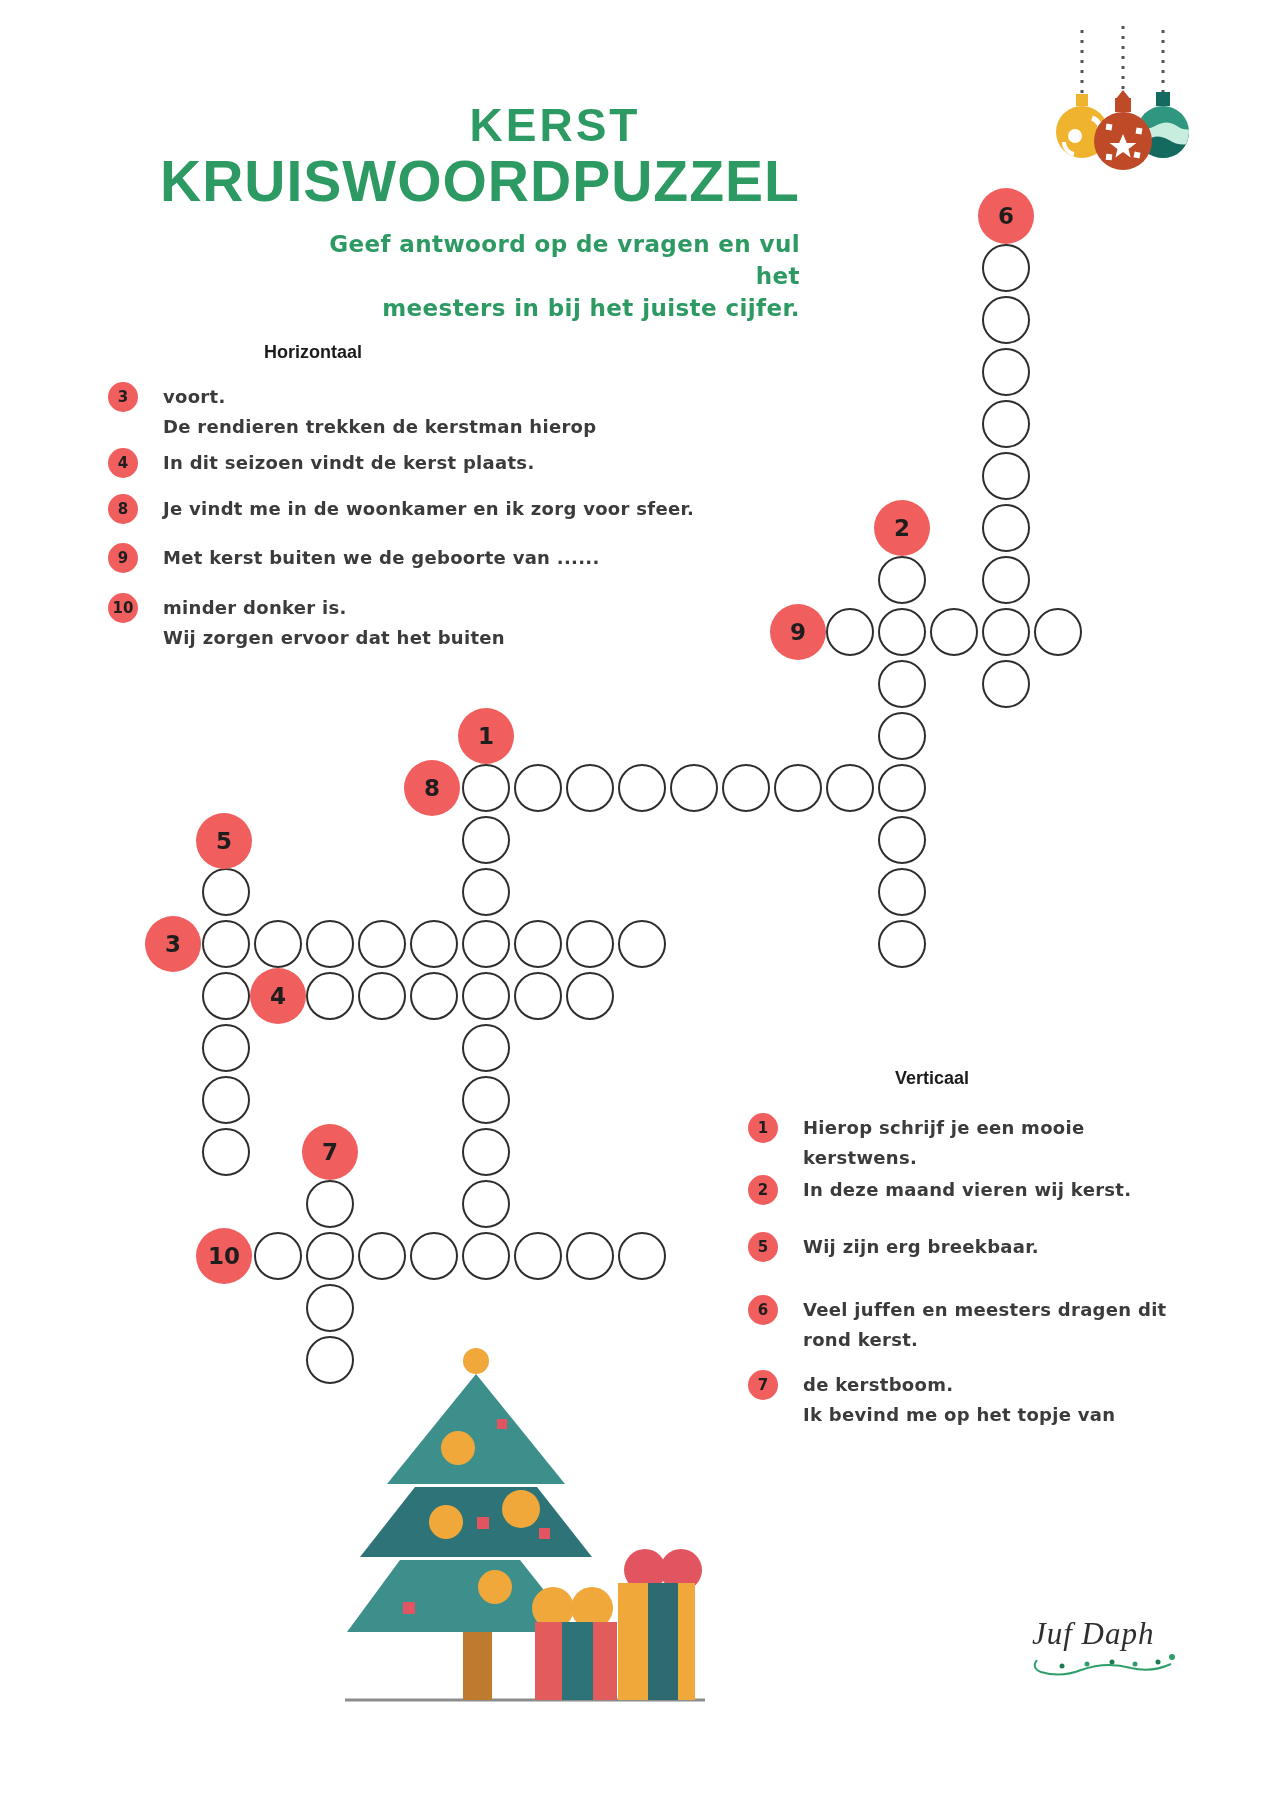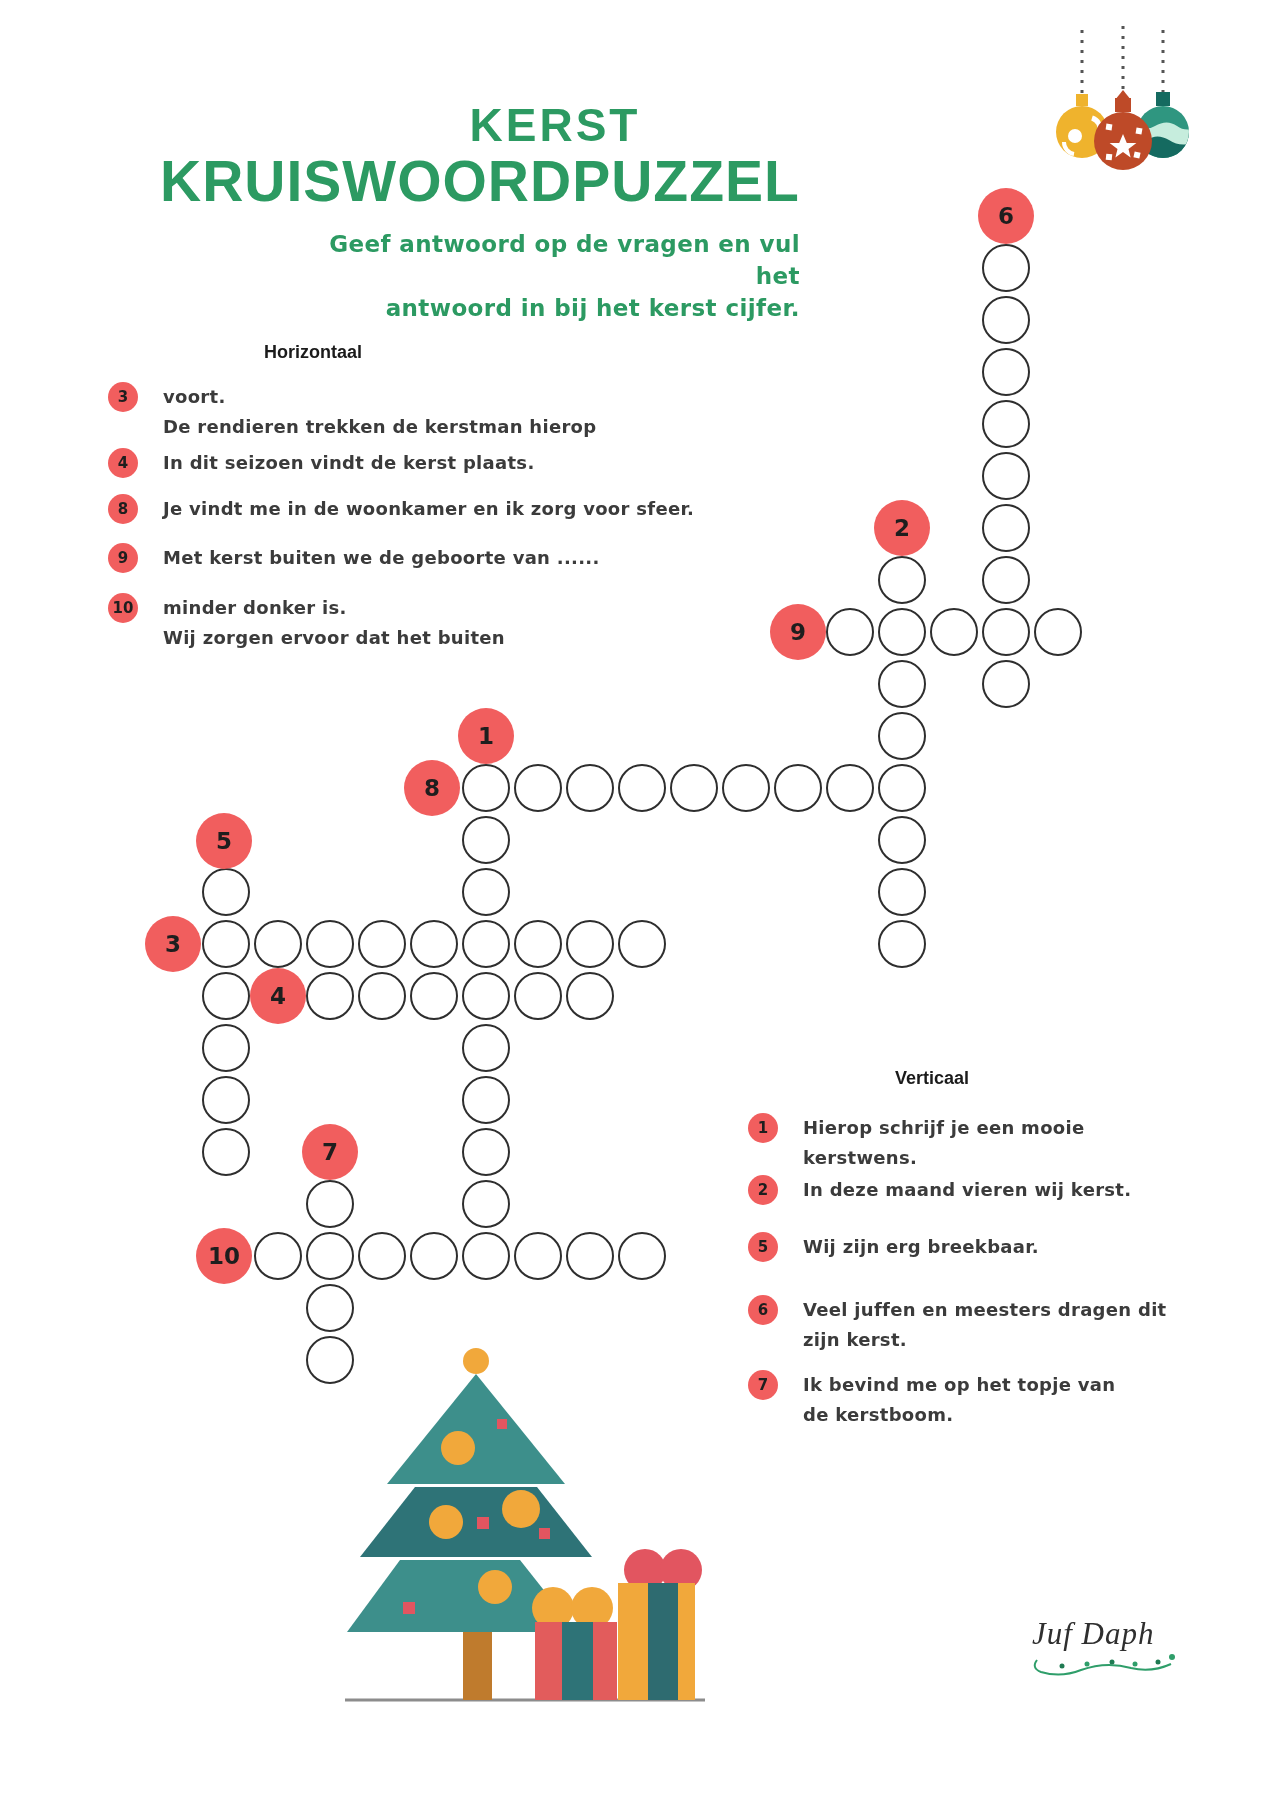--- a/index.html
+++ b/index.html
@@ -43,21 +43,21 @@
   .logo-text{font-family:"Liberation Serif",serif;font-style:italic;font-size:31px;
     color:#2f2f2f;letter-spacing:1px;}
 </style>
 </head>
 <body>
 
 <div class="abs title-line1">KERST</div>
 <div class="abs title-line2">KRUISWOORDPUZZEL</div>
 <div class="abs subtitle">
   <div>Geef antwoord op de vragen en vul het</div>
-  <div>antwoord in bij het kerst cijfer.</div>
+  <div>meesters in bij het juiste cijfer.</div>
 </div>
 
 <div class="abs section-heading" id="h-heading">Horizontaal</div>
 
 <div class="abs clue-row" style="left:108px;top:382px;">
   <div class="clue-badge">3</div>
   <div class="clue-text">
       <div>voort.</div>
       <div>De rendieren trekken de kerstman hierop</div>
     </div>
@@ -111,28 +111,28 @@
   <div class="clue-badge">5</div>
   <div class="clue-text">
       <div>Wij zijn erg breekbaar.</div>
       <div></div>
     </div>
 </div>
 <div class="abs clue-row" style="left:748px;top:1295px;">
   <div class="clue-badge">6</div>
   <div class="clue-text">
       <div>Veel juffen en meesters dragen dit</div>
-      <div>zijn kerst.</div>
+      <div>rond kerst.</div>
     </div>
 </div>
 <div class="abs clue-row" style="left:748px;top:1370px;">
   <div class="clue-badge">7</div>
   <div class="clue-text">
+      <div>de kerstboom.</div>
       <div>Ik bevind me op het topje van</div>
-      <div>de kerstboom.</div>
     </div>
 </div>
 
 <div id="grid-layer" class="abs" style="left:0;top:0;width:1280px;height:1810px;">
     <div class="grid-cell" style="left: 982px; top: 244px;"></div>
     <div class="grid-cell" style="left: 982px; top: 296px;"></div>
     <div class="grid-cell" style="left: 982px; top: 348px;"></div>
     <div class="grid-cell" style="left: 982px; top: 400px;"></div>
     <div class="grid-cell" style="left: 982px; top: 452px;"></div>
     <div class="grid-cell" style="left: 982px; top: 504px;"></div>

